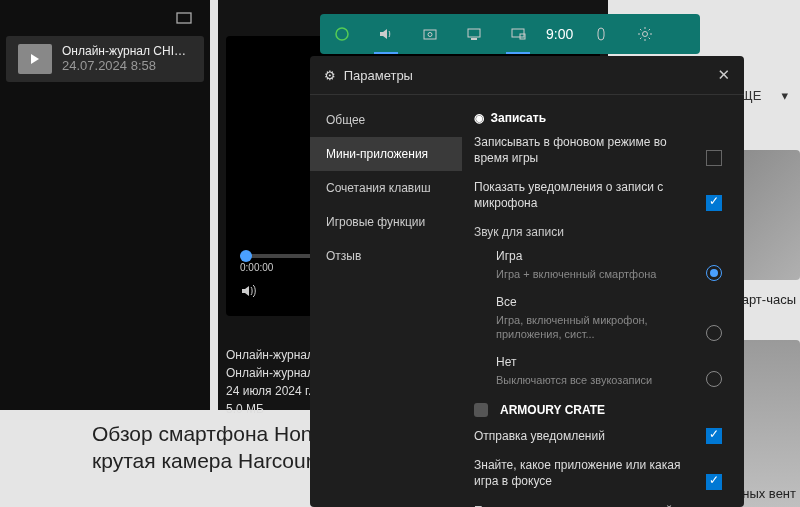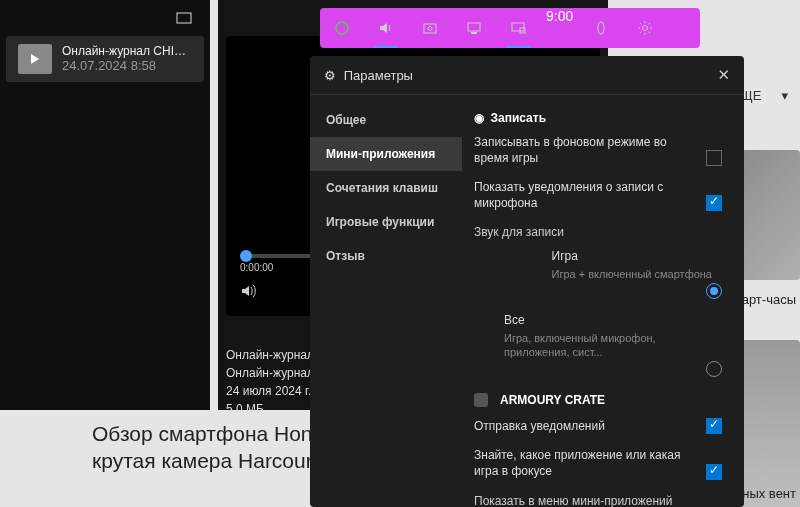--- a/index.html
+++ b/index.html
@@ -29,47 +29,47 @@
 .capture { position: absolute; left: 218px; top: 0; width: 390px; height: 410px; background: #141414; }
 .capture .preview { position: absolute; left: 8px; top: 36px; right: 8px; height: 280px; background: #000; border-radius: 4px; }
 .capture .controls { position: absolute; left: 0; right: 0; bottom: 0; padding: 10px 14px 14px 14px; }
 .capture .seek { height: 4px; background: #444; border-radius: 2px; position: relative; margin-bottom: 4px; }
 .capture .seek .dot { position: absolute; left: 0; top: -4px; width: 12px; height: 12px; background: #4aa0ff; border-radius: 50%; }
 .capture .time { color: #ccc; font-size: 10px; }
 .capture .vol { color: #ccc; font-size: 14px; margin-top: 10px; }
 .capture .info { position: absolute; left: 8px; top: 346px; color: #ddd; font-size: 12px; line-height: 1.5; }
 
 
-.gamebar { position: absolute; left: 320px; top: 8px; width: 380px; height: 40px; background: #d946ef; display: flex; border-radius: 4px; }
+.gamebar { position: absolute; left: 320px; top: 14px; width: 380px; height: 40px; background: #0f766e; display: flex; align-items: center; border-radius: 4px; }
 .gamebar .btn { width: 44px; height: 40px; display: flex; align-items: center; justify-content: center; color: #ccc; font-size: 15px; position: relative; }
 .gamebar .btn.active { }
 .gamebar .btn.active::after { content: ''; position: absolute; bottom: 0; left: 10px; right: 10px; height: 2px; background: #4aa0ff; }
 .gamebar .time-lbl { color: #fff; font-size: 14px; padding: 0 6px; }
 
 
 .settings { position: absolute; left: 310px; top: 56px; right: 56px; bottom: 0; background: #1e1e1e; border-radius: 4px; display: flex; flex-direction: column; }
 .settings .titlebar { display: flex; align-items: center; padding: 10px 14px; color: #ddd; font-size: 13px; border-bottom: 1px solid #333; }
 .settings .titlebar .gear { margin-right: 8px; font-size: 13px; }
 .settings .titlebar .close { margin-left: auto; color: #ccc; font-size: 15px; cursor: pointer; }
 .settings .body { display: flex; flex: 1; overflow: hidden; }
 .settings .nav { width: 152px; padding: 8px 0; }
-.settings .nav .item { padding: 10px 16px; color: #ccc; font-size: 12px; cursor: pointer; font-weight: bold; }
+.settings .nav .item { padding: 10px 16px; color: #ccc; font-size: 12px; cursor: pointer; }
 .settings .nav .item.active { background: #3a3a3a; color: #fff; }
 .settings .content { flex: 1; padding: 12px 22px 12px 12px; overflow: auto; color: #ddd; font-size: 12px; }
 .settings .section-hdr { display: flex; align-items: center; gap: 6px; font-weight: 600; color: #fff; margin: 4px 0 10px; font-size: 12px; }
 .settings .row { display: flex; align-items: flex-end; margin-bottom: 14px; }
 .settings .row .lbl { flex: 1; padding-right: 10px; line-height: 1.3; }
 .settings .row .lbl .sub { color: #888; font-size: 11px; margin-top: 2px; }
 .settings .chk { width: 16px; height: 16px; border: 1px solid #666; background: transparent; display: inline-block; margin-top: 1px; }
 .settings .chk.on { background: #0078d4; border-color: #0078d4; position: relative; }
 .settings .chk.on::after { content:'✓'; position:absolute; left:2px; top:-2px; color:#fff; font-size:12px; }
 .settings .radio { width:16px; height:16px; border:1px solid #888; border-radius:50%; display:inline-block; position:relative; margin-top:2px;}
 .settings .radio.on { border-color:#4aa0ff; }
 .settings .radio.on::after { content:''; position:absolute; left:3px; top:3px; width:8px; height:8px; background:#4aa0ff; border-radius:50%; }
-.settings .indent { margin-left: 30px; flex-direction: column; }
+.settings .indent { margin-left: 22px; }
 .settings .sub-title { color:#ccc; margin: 4px 0 10px; }
 .settings .ac-icon { width:14px; height:14px; background:#555; border-radius:3px; display:inline-block; margin-right:6px; vertical-align:middle; }
 
 svg { width: 16px; height: 16px; fill: currentColor; }
 </style>
 </head>
 <body>
 
 <div class="bg-site">
   <div class="more-btn">
@@ -205,20 +205,27 @@
         </div>
         <span class="radio on"></span>
       </div>
       <div class="row indent">
         <div class="lbl">
           <div>Все</div>
           <div class="sub">Игра, включенный микрофон, приложения, сист...</div>
         </div>
         <span class="radio"></span>
       </div>
+      <div class="row indent">
+        <div class="lbl">
+          <div>Нет</div>
+          <div class="sub">Выключаются все звукозаписи</div>
+        </div>
+        <span class="radio"></span>
+      </div>
 
       <div class="section-hdr" style="margin-top:16px">
         <span class="ac-icon"></span>
         <span>ARMOURY CRATE</span>
       </div>
       <div class="row">
         <div class="lbl">Отправка уведомлений</div>
         <span class="chk on"></span>
       </div>
       <div class="row">

